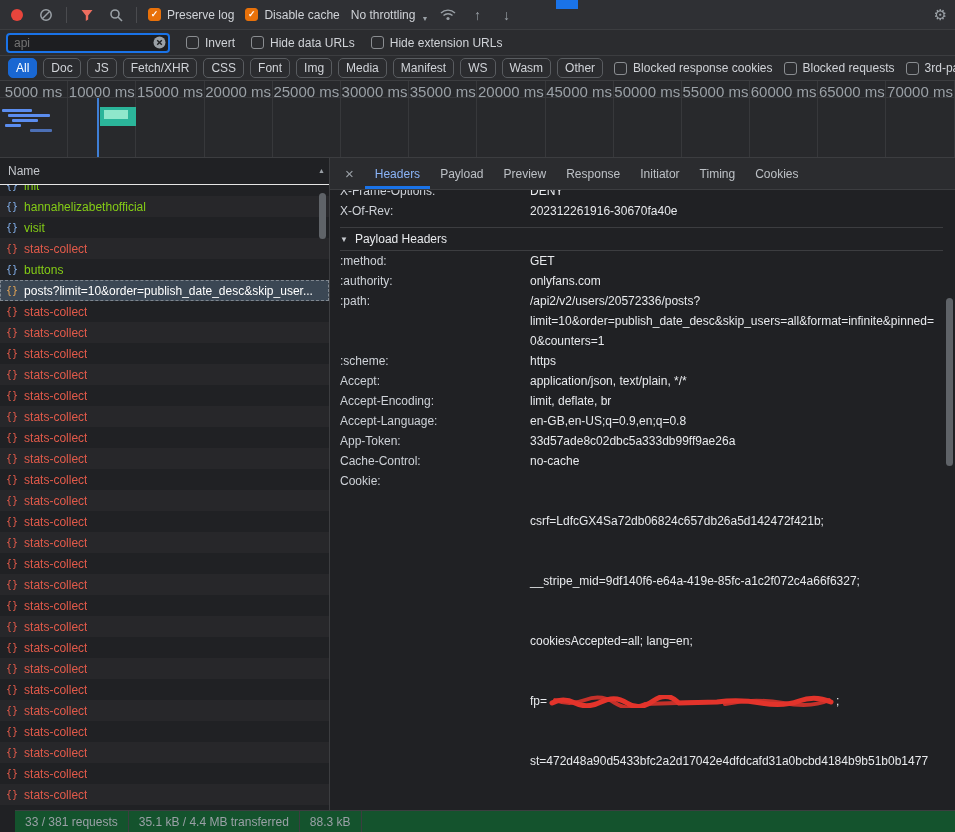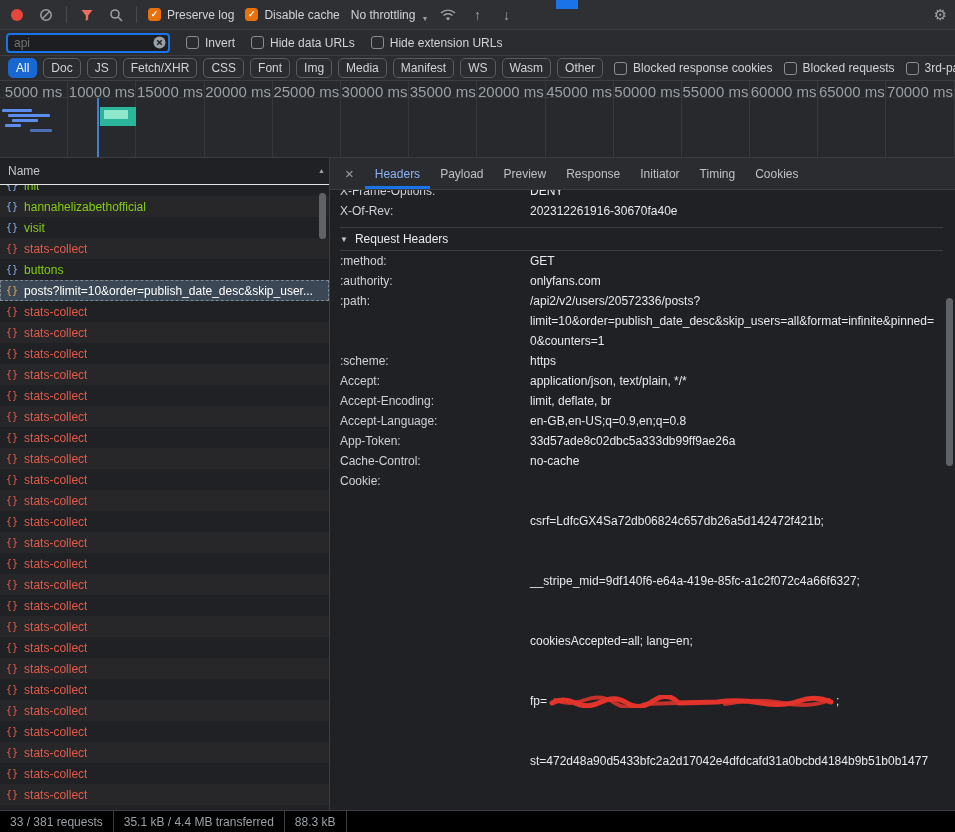--- a/index.html
+++ b/index.html
@@ -94,21 +94,21 @@
   .hrow.partial{margin-top:-9px}
   .hname{width:190px;flex:0 0 190px;color:#ced2d8}
   .hval{color:#e8eaed;white-space:pre-wrap;word-break:break-all;max-width:405px}
   .section-head{display:flex;align-items:center;gap:7px;height:24px;margin-top:6px;
     border-top:1px solid #3c3d40;border-bottom:1px solid #3c3d40;color:#e8eaed;font-weight:500;cursor:pointer}
   .tri{font-size:8px;color:#c7cacf}
   .cline{min-height:20px;white-space:nowrap}
   .scribble{vertical-align:middle;margin:0 2px}
 
   
-  .statusbar{position:absolute;left:0;bottom:0;right:0;height:22px;background:#000000;
+  .statusbar{position:absolute;left:15px;bottom:0;right:0;height:22px;background:#14532d;
     border-top:1px solid #3c3d40;display:flex;align-items:stretch;color:#9aa0a6}
   .seg{padding:0 10px;border-right:1px solid #3c3d40;display:flex;align-items:center;white-space:nowrap}
 </style>
 </head>
 <body>
 
 <div class="devtools">
 
   <div class="toolbar">
     <span class="tbtn">
@@ -482,21 +482,21 @@
           <div class="hname">X-Frame-Options:</div>
           <div class="hval">DENY</div>
         </div>
         <div class="hrow">
           <div class="hname">X-Of-Rev:</div>
           <div class="hval">202312261916-30670fa40e</div>
         </div>
 
         <div class="section-head">
           <span class="tri">▼</span>
-          <span>Request Headers</span>
+          <span>Payload Headers</span>
         </div>
 
           <div class="hrow">
             <div class="hname">:method:</div>
             <div class="hval">GET</div>
           </div>
 
           <div class="hrow">
             <div class="hname">:authority:</div>
             <div class="hval">onlyfans.com</div>

